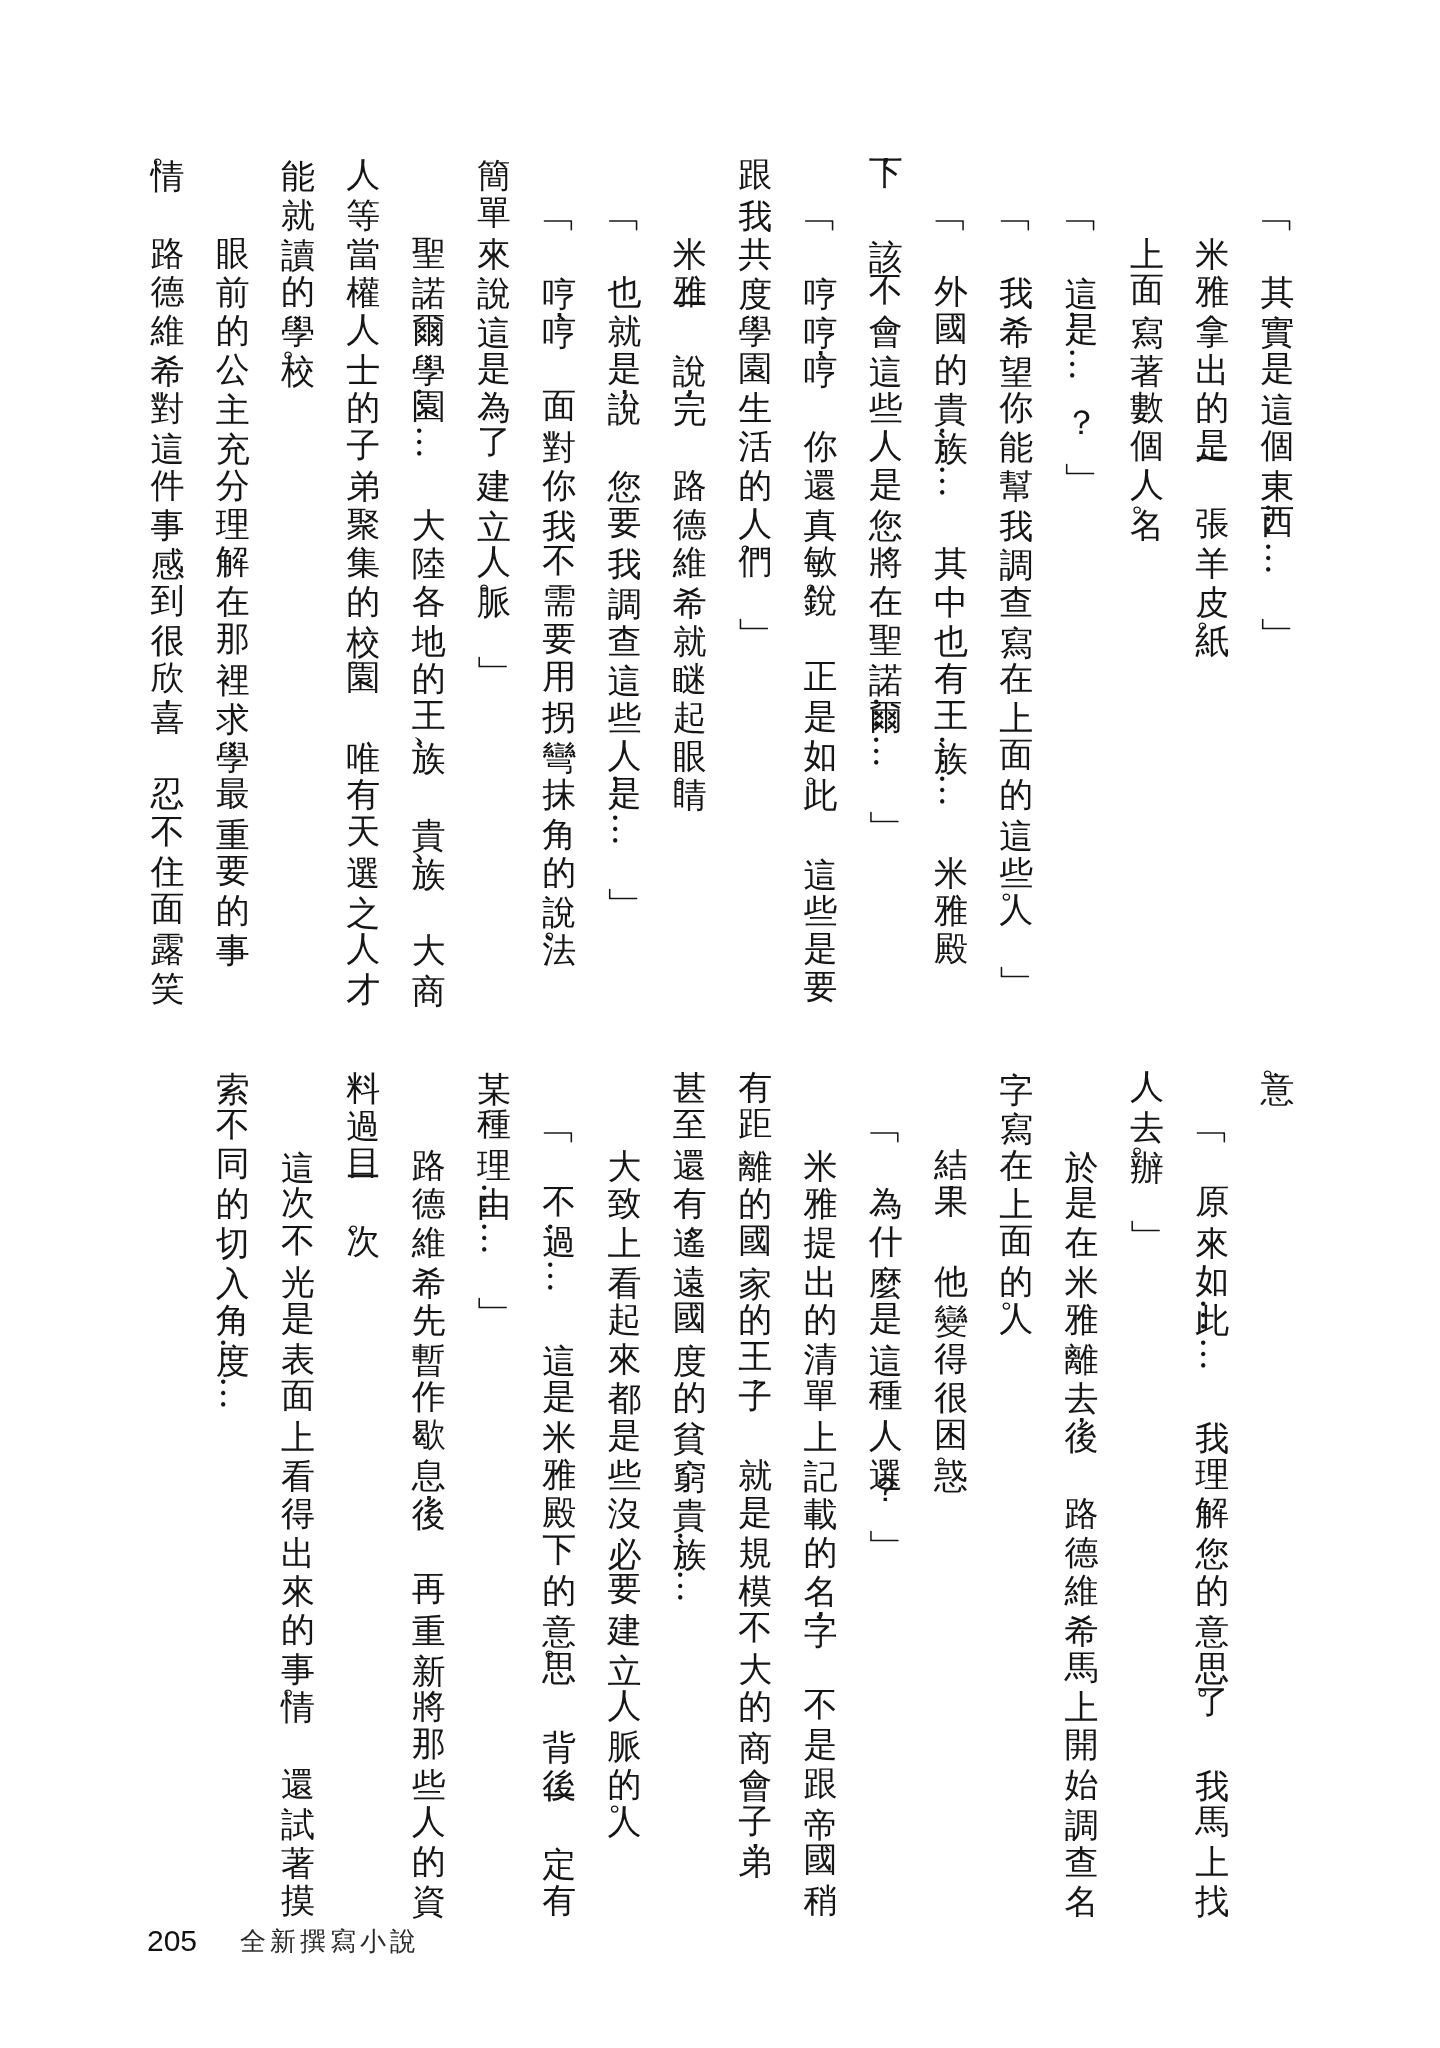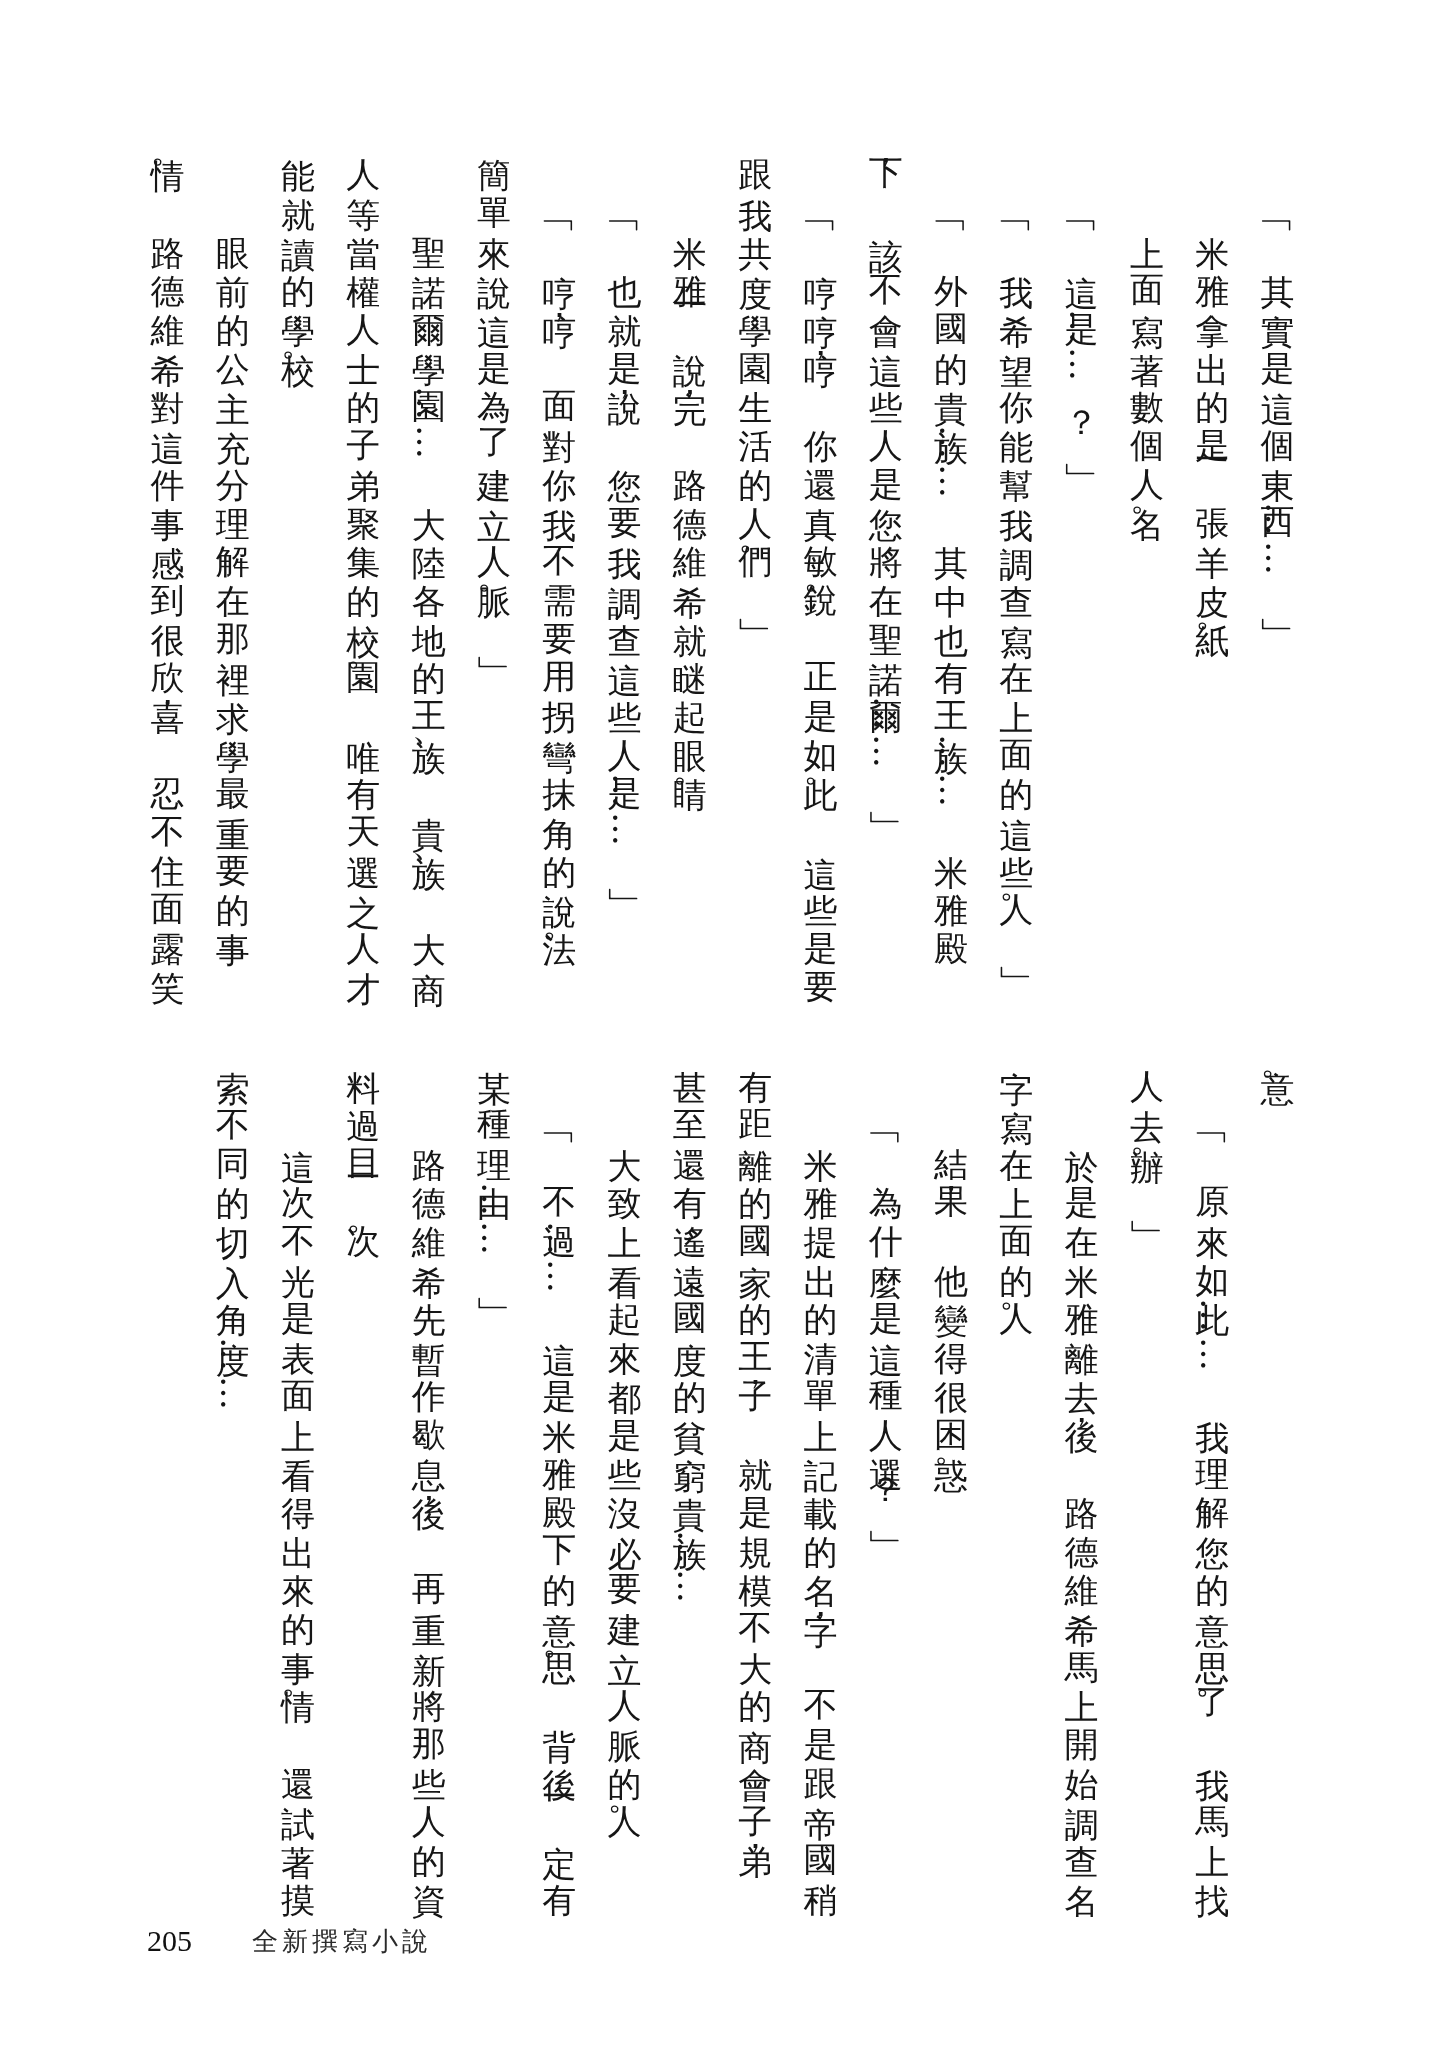--- a/index.html
+++ b/index.html
@@ -57,37 +57,36 @@
     text-align: center;
     overflow: visible;
     white-space: nowrap;
   }
 
   
   .footer-num {
     position: absolute;
     left: 147px;
     top: 1922px;
-    font-family: Liberation Serif, serif;
+    font-family: Liberation Sans, sans-serif;
     font-size: 30px;
     line-height: 38px;
     color: #111;
     letter-spacing: 0px;
   }
   .footer-title {
     position: absolute;
     left: 240px;
     top: 1922px;
     font-family: "DejaVu Sans", "Liberation Sans", sans-serif;
     font-size: 26px;
     line-height: 38px;
     letter-spacing: 4px;
     color: #2a2a2a;
     white-space: nowrap;
-    margin-left: 12px;
   }
 </style>
 </head>
 <body>
 
 <div class="page">
 
   <div class="vblock top">
     <div class="vcol indent">
         <span class="ch">「</span>

